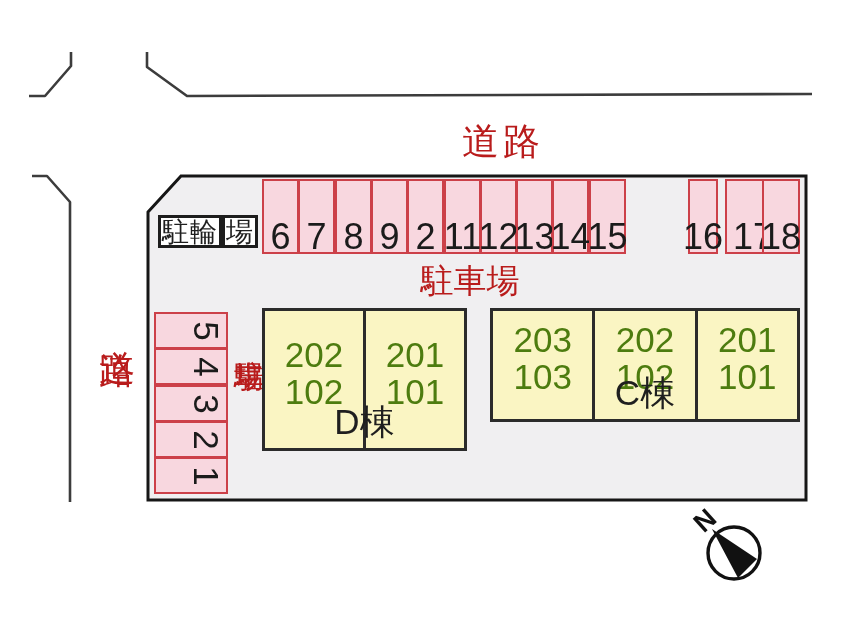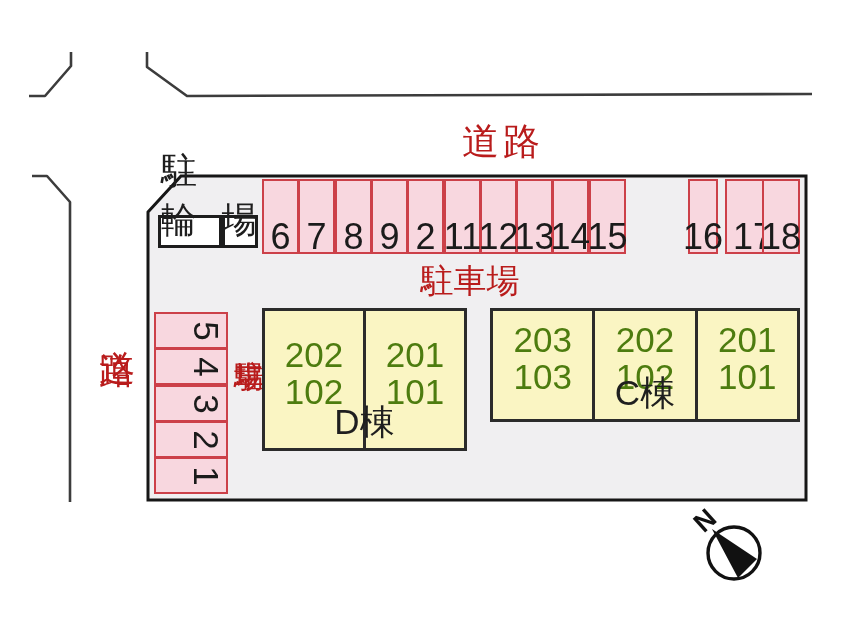--- a/index.html
+++ b/index.html
@@ -16,21 +16,21 @@
   .compass-n{font-size:27px;font-weight:bold;fill:#111;font-family:"Liberation Sans","DejaVu Sans",sans-serif;}
 
   .lbl{position:absolute;white-space:nowrap;color:#b91c1c;}
   .road-top{left:462px;top:117px;font-size:37px;letter-spacing:4px;font-weight:500;}
   .road-left{left:92px;top:322px;font-size:36px;writing-mode:vertical-rl;letter-spacing:3px;font-weight:500;}
   .parking-main{left:395px;top:259px;width:150px;text-align:center;font-size:33px;font-weight:500;}
   .parking-side{left:228px;top:336px;font-size:30px;writing-mode:vertical-rl;letter-spacing:1px;font-weight:500;}
 
   .signbox{
     position:absolute;top:215px;height:33px;background:#ffffff;border:3px solid #1d1d1d;
-    display:flex;align-items:flex-end;justify-content:center;font-size:36px;font-weight:500;
+    display:flex;align-items:center;justify-content:center;font-size:27px;font-weight:500;
     box-sizing:border-box;letter-spacing:1px;
   }
   .sign1{left:158px;width:64px;}
   .sign2{left:222px;width:36px;}
 
   .pspot{
     position:absolute;background:#f8d7df;border:2px solid #cc4049;box-sizing:border-box;
   }
   .pspot.top{top:179px;height:75px;width:37px;}
   .pspot.top span{

